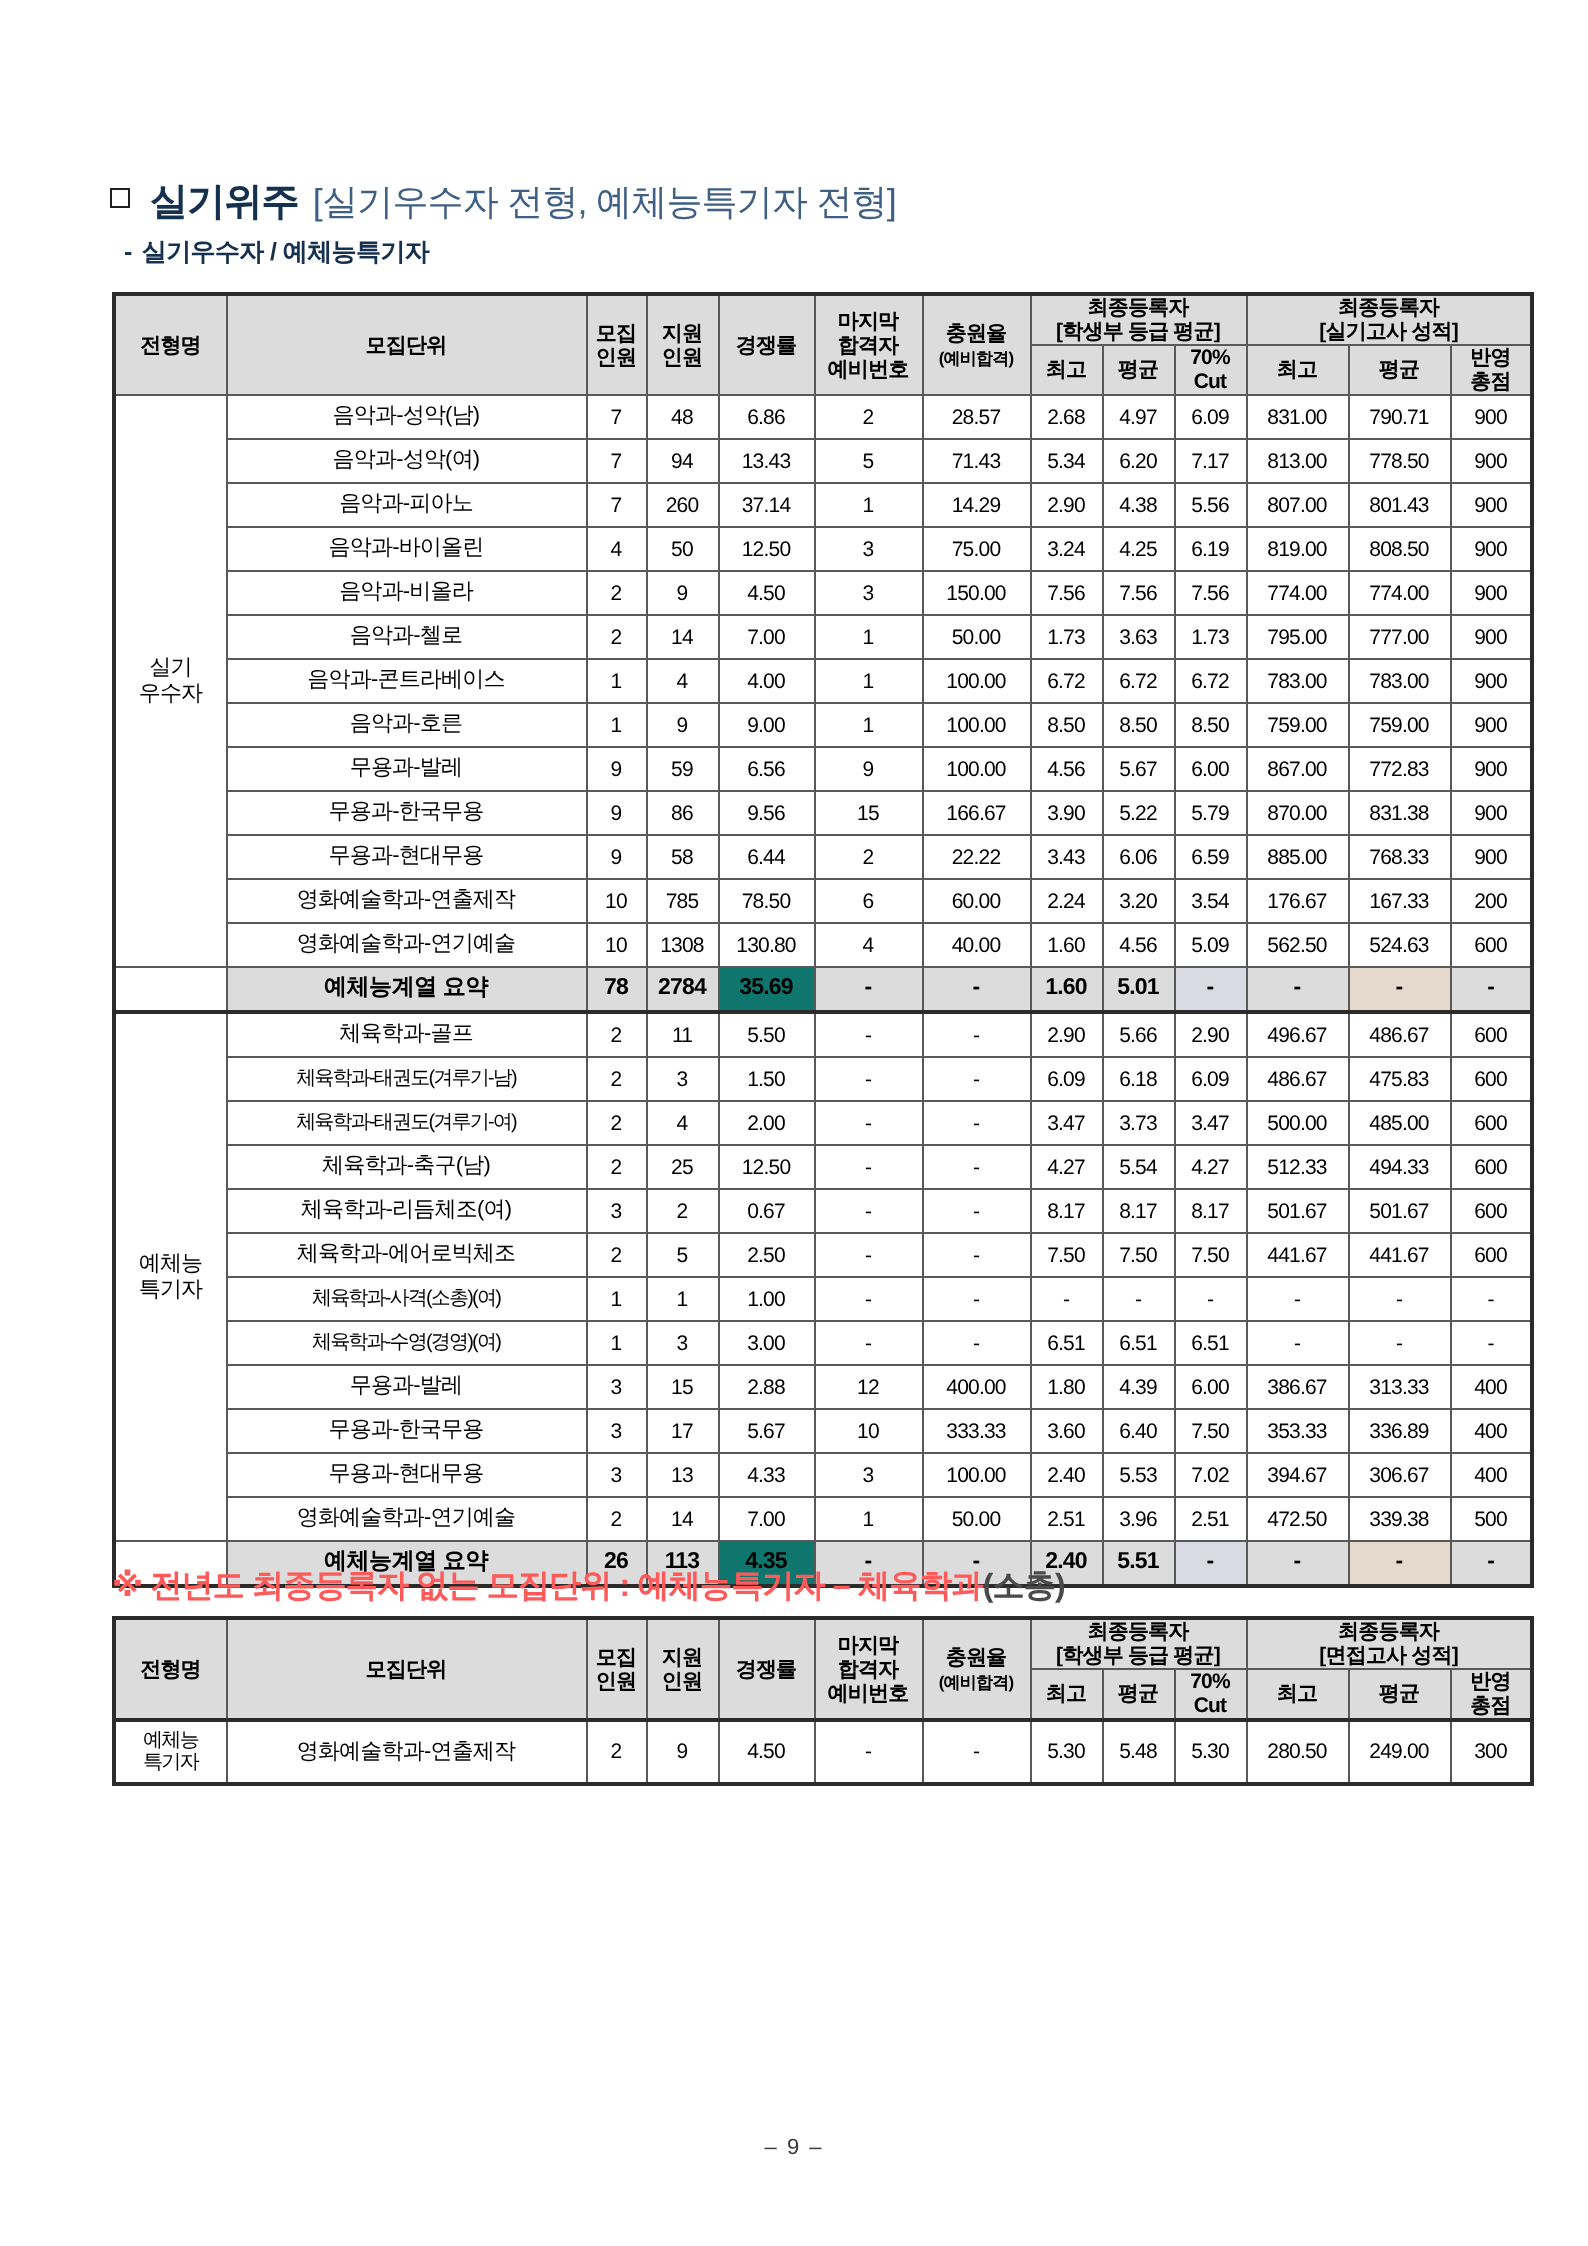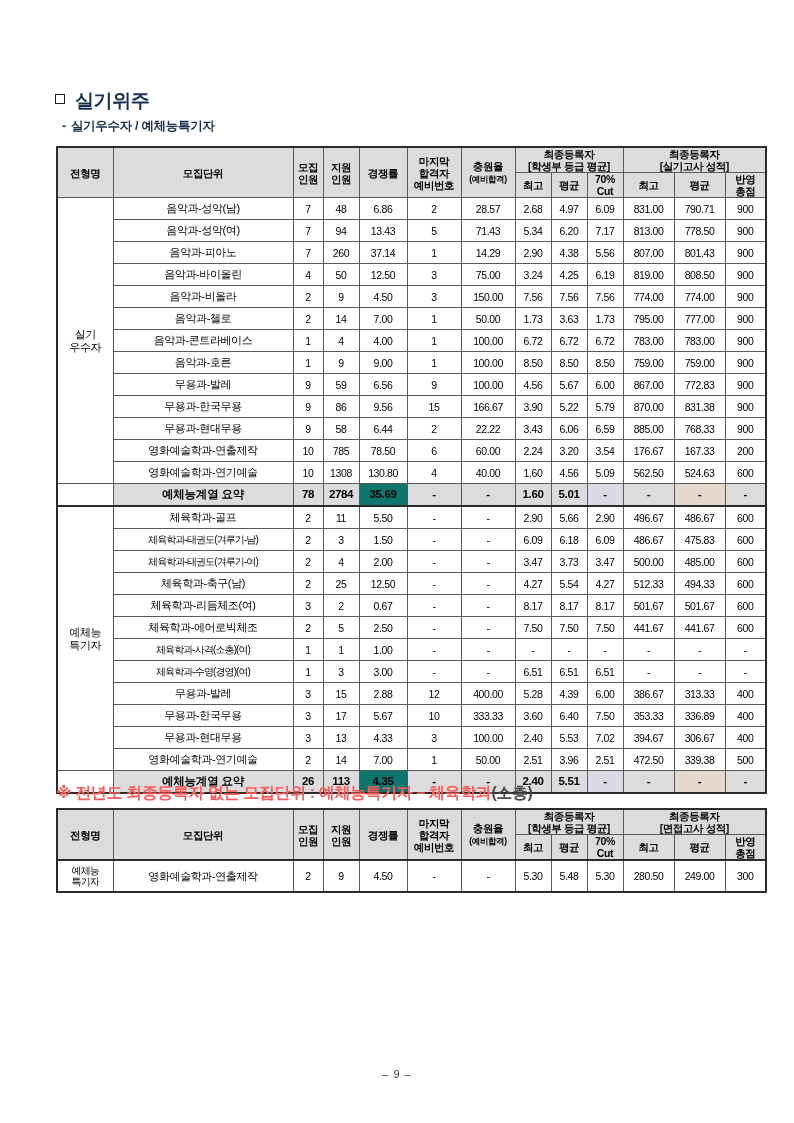--- a/index.html
+++ b/index.html
@@ -156,20 +156,21 @@
   }
 </style>
 </head>
 <body>
 
 <div class="page">
 
   <div class="heading">
     <span class="sq"></span>
     <span class="h-main">실기위주</span>
+    <span class="h-sub">[실기우수자 전형, 예체능특기자 전형]</span>
   </div>
   <div class="subheading">
     <span class="dash">-</span><span>실기우수자 / 예체능특기자</span>
   </div>
 
   <table class="grid" id="main-table" style="left:56px; top:146px; width:667px;">
     <colgroup>
       <col style="width:56px">
       <col style="width:180px">
       <col style="width:30px">
@@ -542,21 +543,21 @@
           <td class="c-orange">-</td>
           <td class="thick-right">-</td>
         </tr>
         <tr>
           <td class="unit">무용과-발레</td>
           <td>3</td>
           <td>15</td>
           <td class="c-rate">2.88</td>
           <td>12</td>
           <td>400.00</td>
-          <td>5.28</td>
+          <td>1.80</td>
           <td class="c-avg">4.39</td>
           <td class="c-cut">6.00</td>
           <td>386.67</td>
           <td class="c-orange">313.33</td>
           <td class="thick-right">400</td>
         </tr>
         <tr>
           <td class="unit">무용과-한국무용</td>
           <td>3</td>
           <td>17</td>

